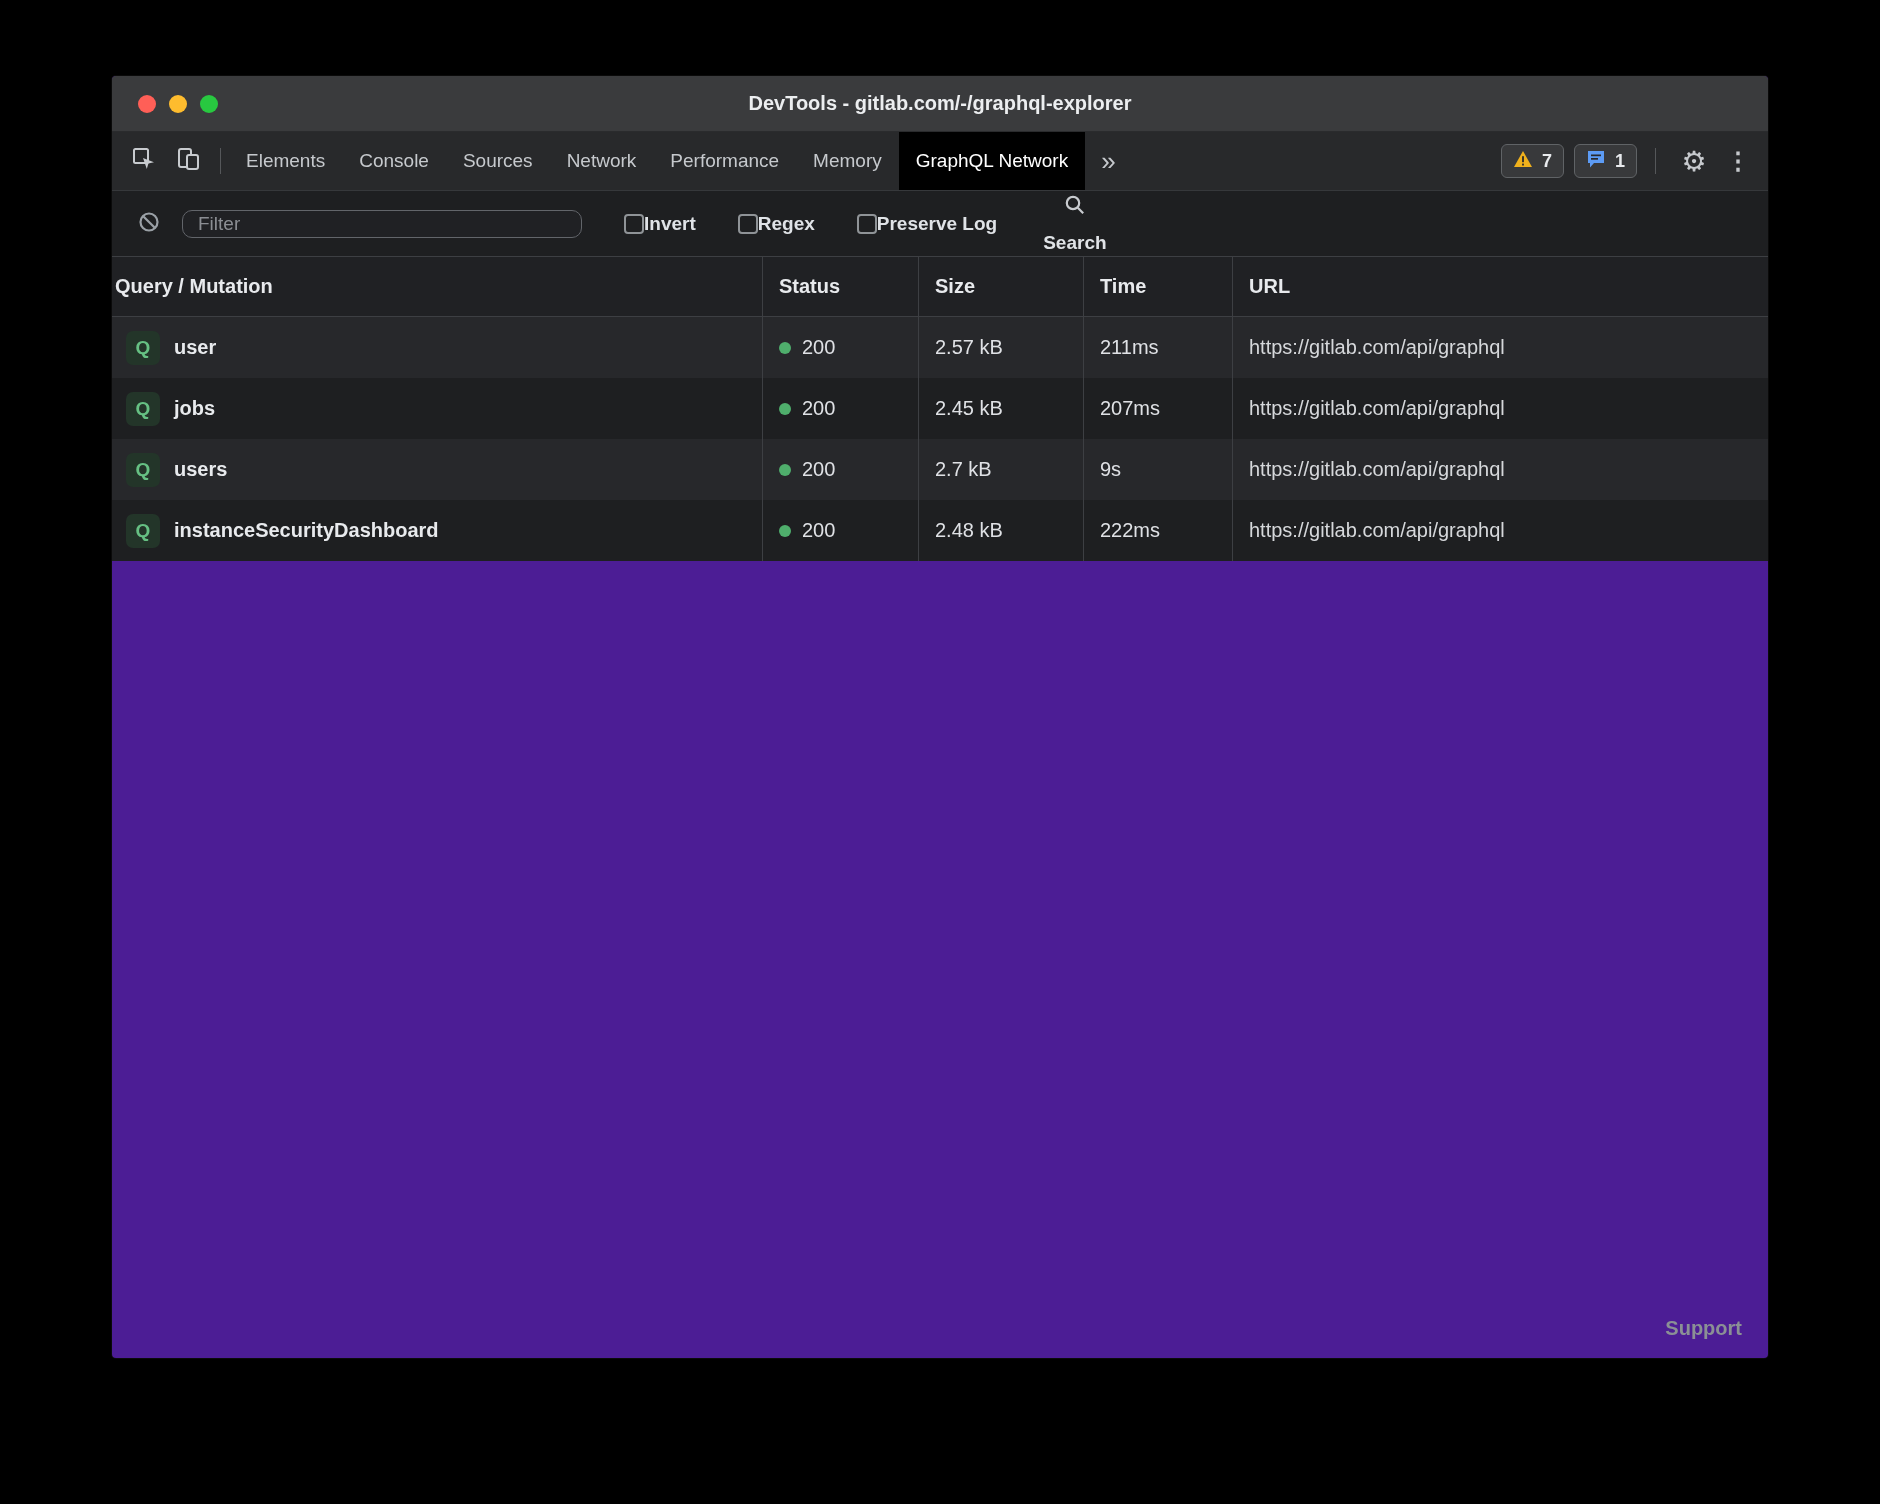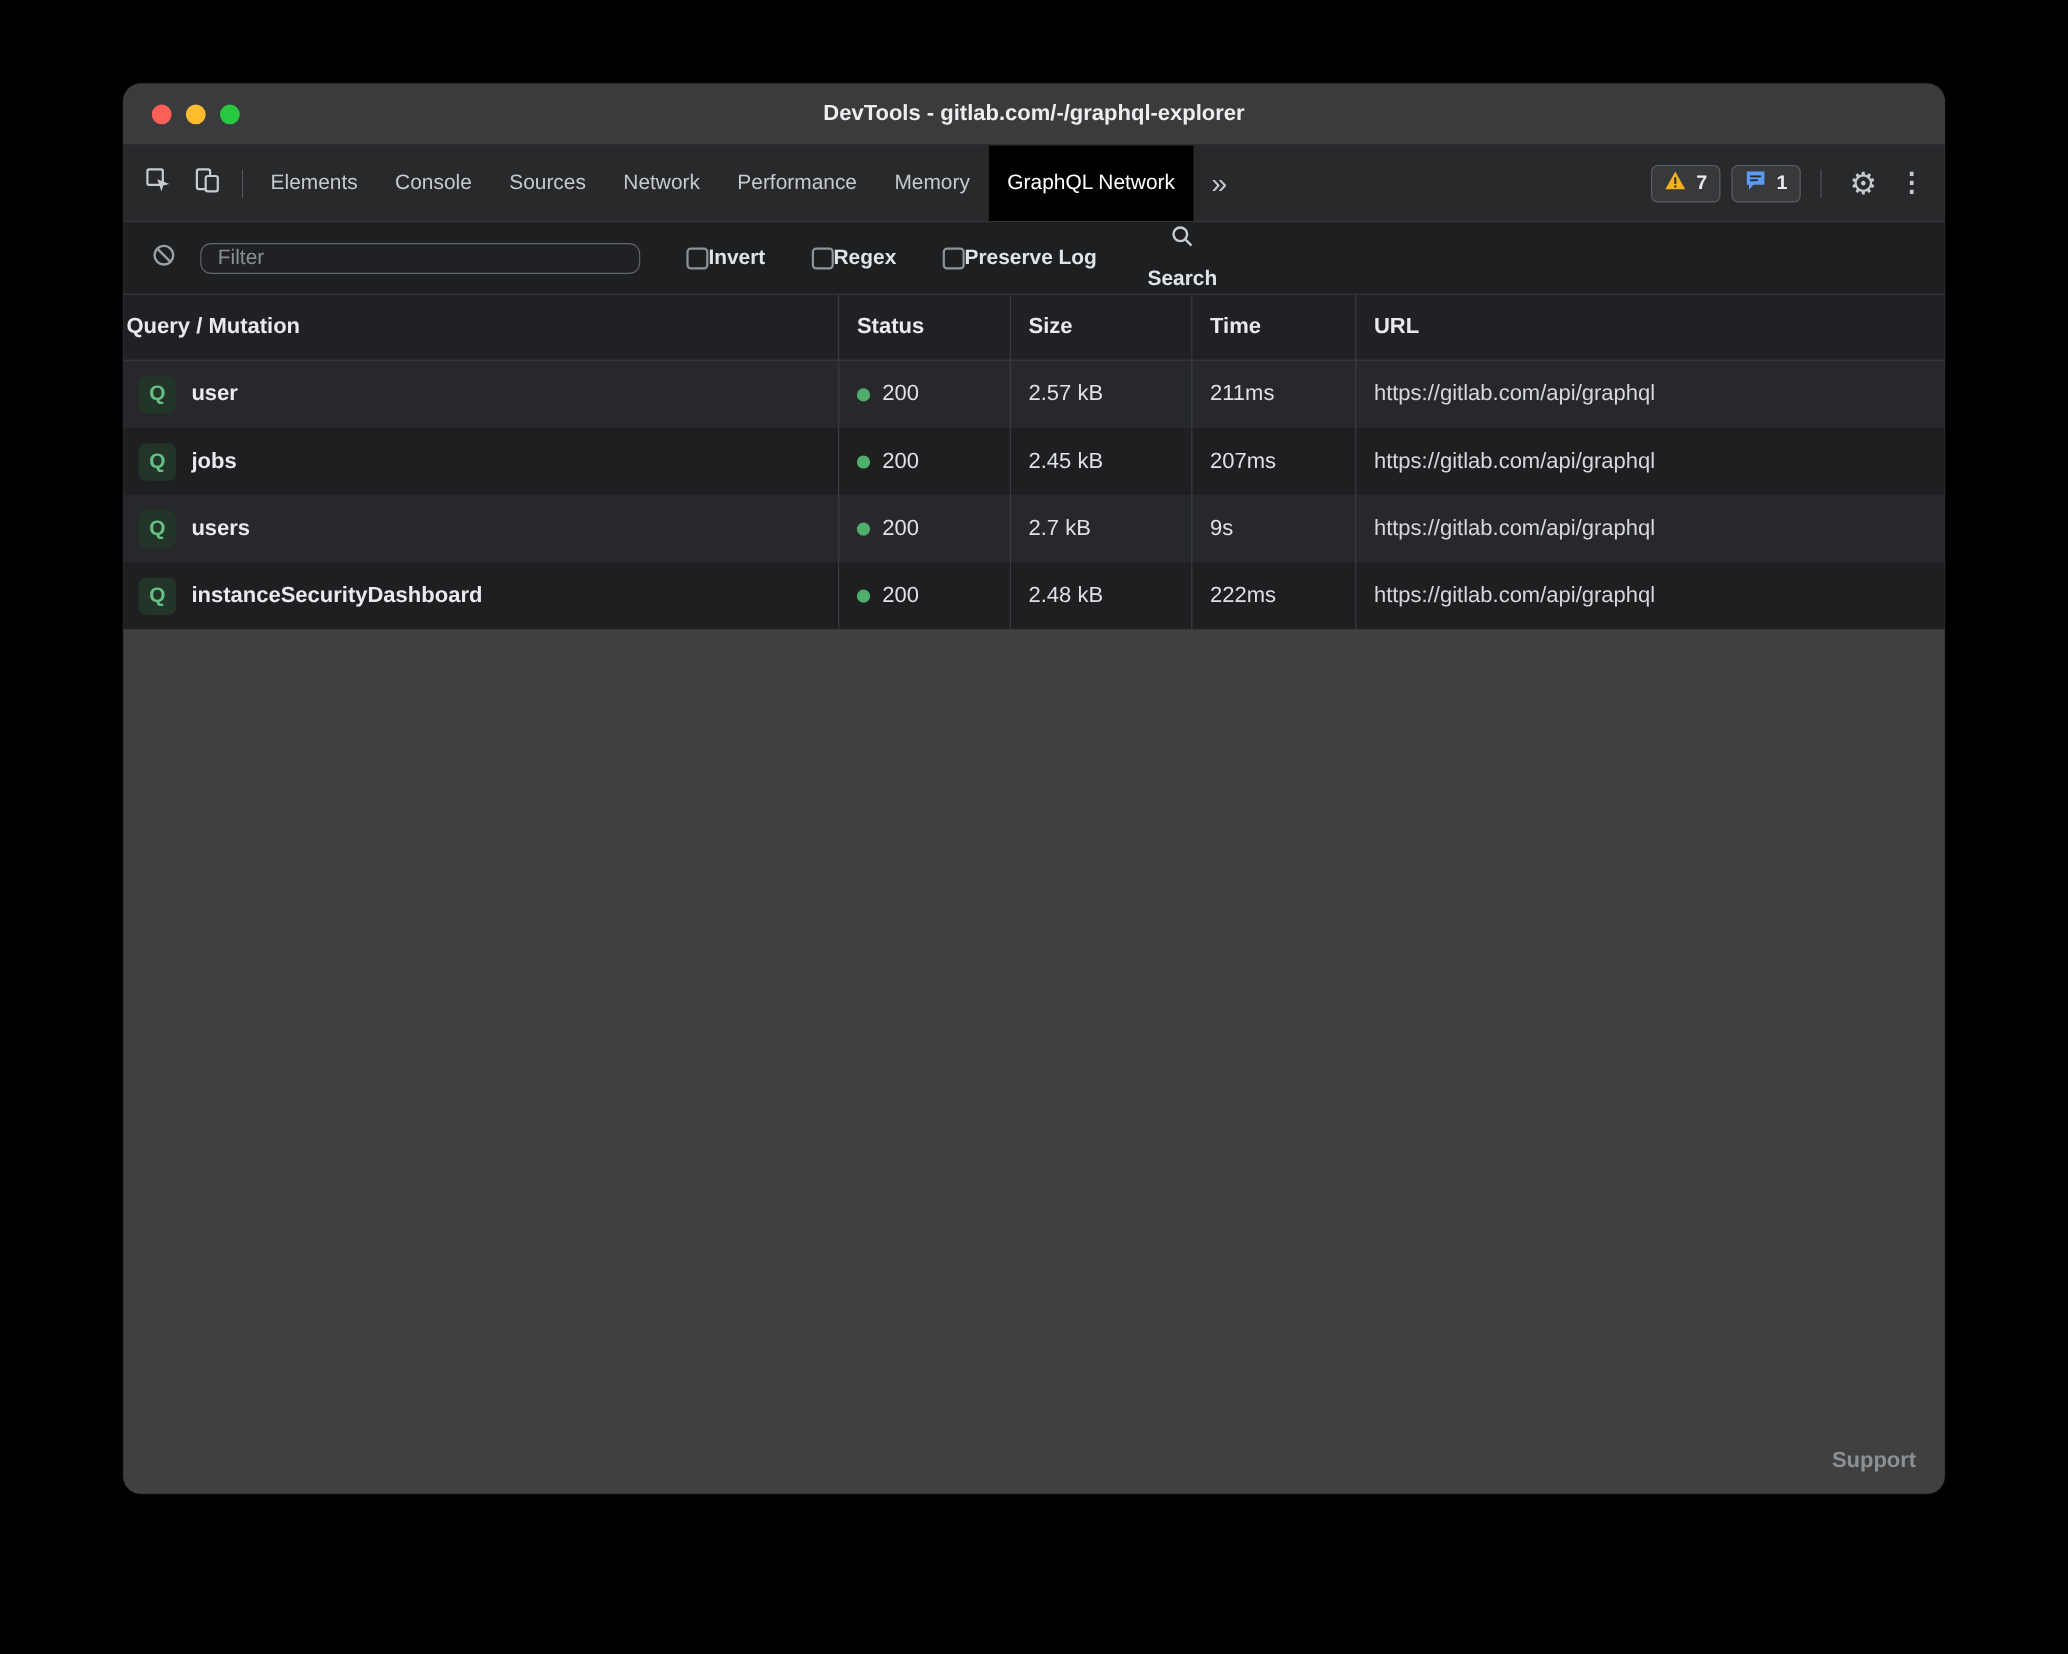--- a/index.html
+++ b/index.html
@@ -6,41 +6,41 @@
   html, body {
     width:1880px; height:1504px;
     background:#000;
     font-family:"Liberation Sans", sans-serif;
     overflow:hidden;
     position:relative;
   }
   .window {
     position:absolute; left:112px; top:76px;
     width:1656px; height:1282px;
-    background:#404040;
-    border-radius:16px;
+    background:#4c1d95;
+    border-radius:4px;
     overflow:hidden;
     box-shadow:0 0 0 1px #0a0a0a;
   }
   
   .titlebar {
     height:56px; background:#3a3b3d;
     display:flex; align-items:center; justify-content:center;
     position:relative;
     border-bottom:1px solid #2a2b2d;
   }
   .traffic { position:absolute; left:26px; top:0; height:100%; display:flex; align-items:center; gap:13px; }
   .light { width:18px; height:18px; border-radius:50%; }
   .light.red    { background:#ff5f57; }
   .light.yellow { background:#febc2e; }
   .light.green  { background:#28c840; }
   .title { color:#eceef0; font-size:20px; font-weight:700; }
   
   .tabbar {
-    height:70px; background:#28292b;
+    height:59px; background:#28292b;
     display:flex; align-items:stretch;
     border-bottom:1px solid #36383b;
   }
   .tabbar-left { display:flex; align-items:center; padding-left:12px; gap:4px; }
   .iconbtn { width:40px; height:40px; display:flex; align-items:center; justify-content:center; border-radius:4px; }
   .vdivider { width:1px; height:26px; background:#55575a; align-self:center; margin:0 8px; }
   .tab { display:flex; align-items:center; padding:0 17px; color:#c6c9cd; font-size:19px; white-space:nowrap; }
   .tab.selected { background:#000; color:#fff; }
   .overflow-chevron { display:flex; align-items:center; color:#c6c9cd; font-size:26px; padding:0 16px; }
   .spacer { flex:1; }

